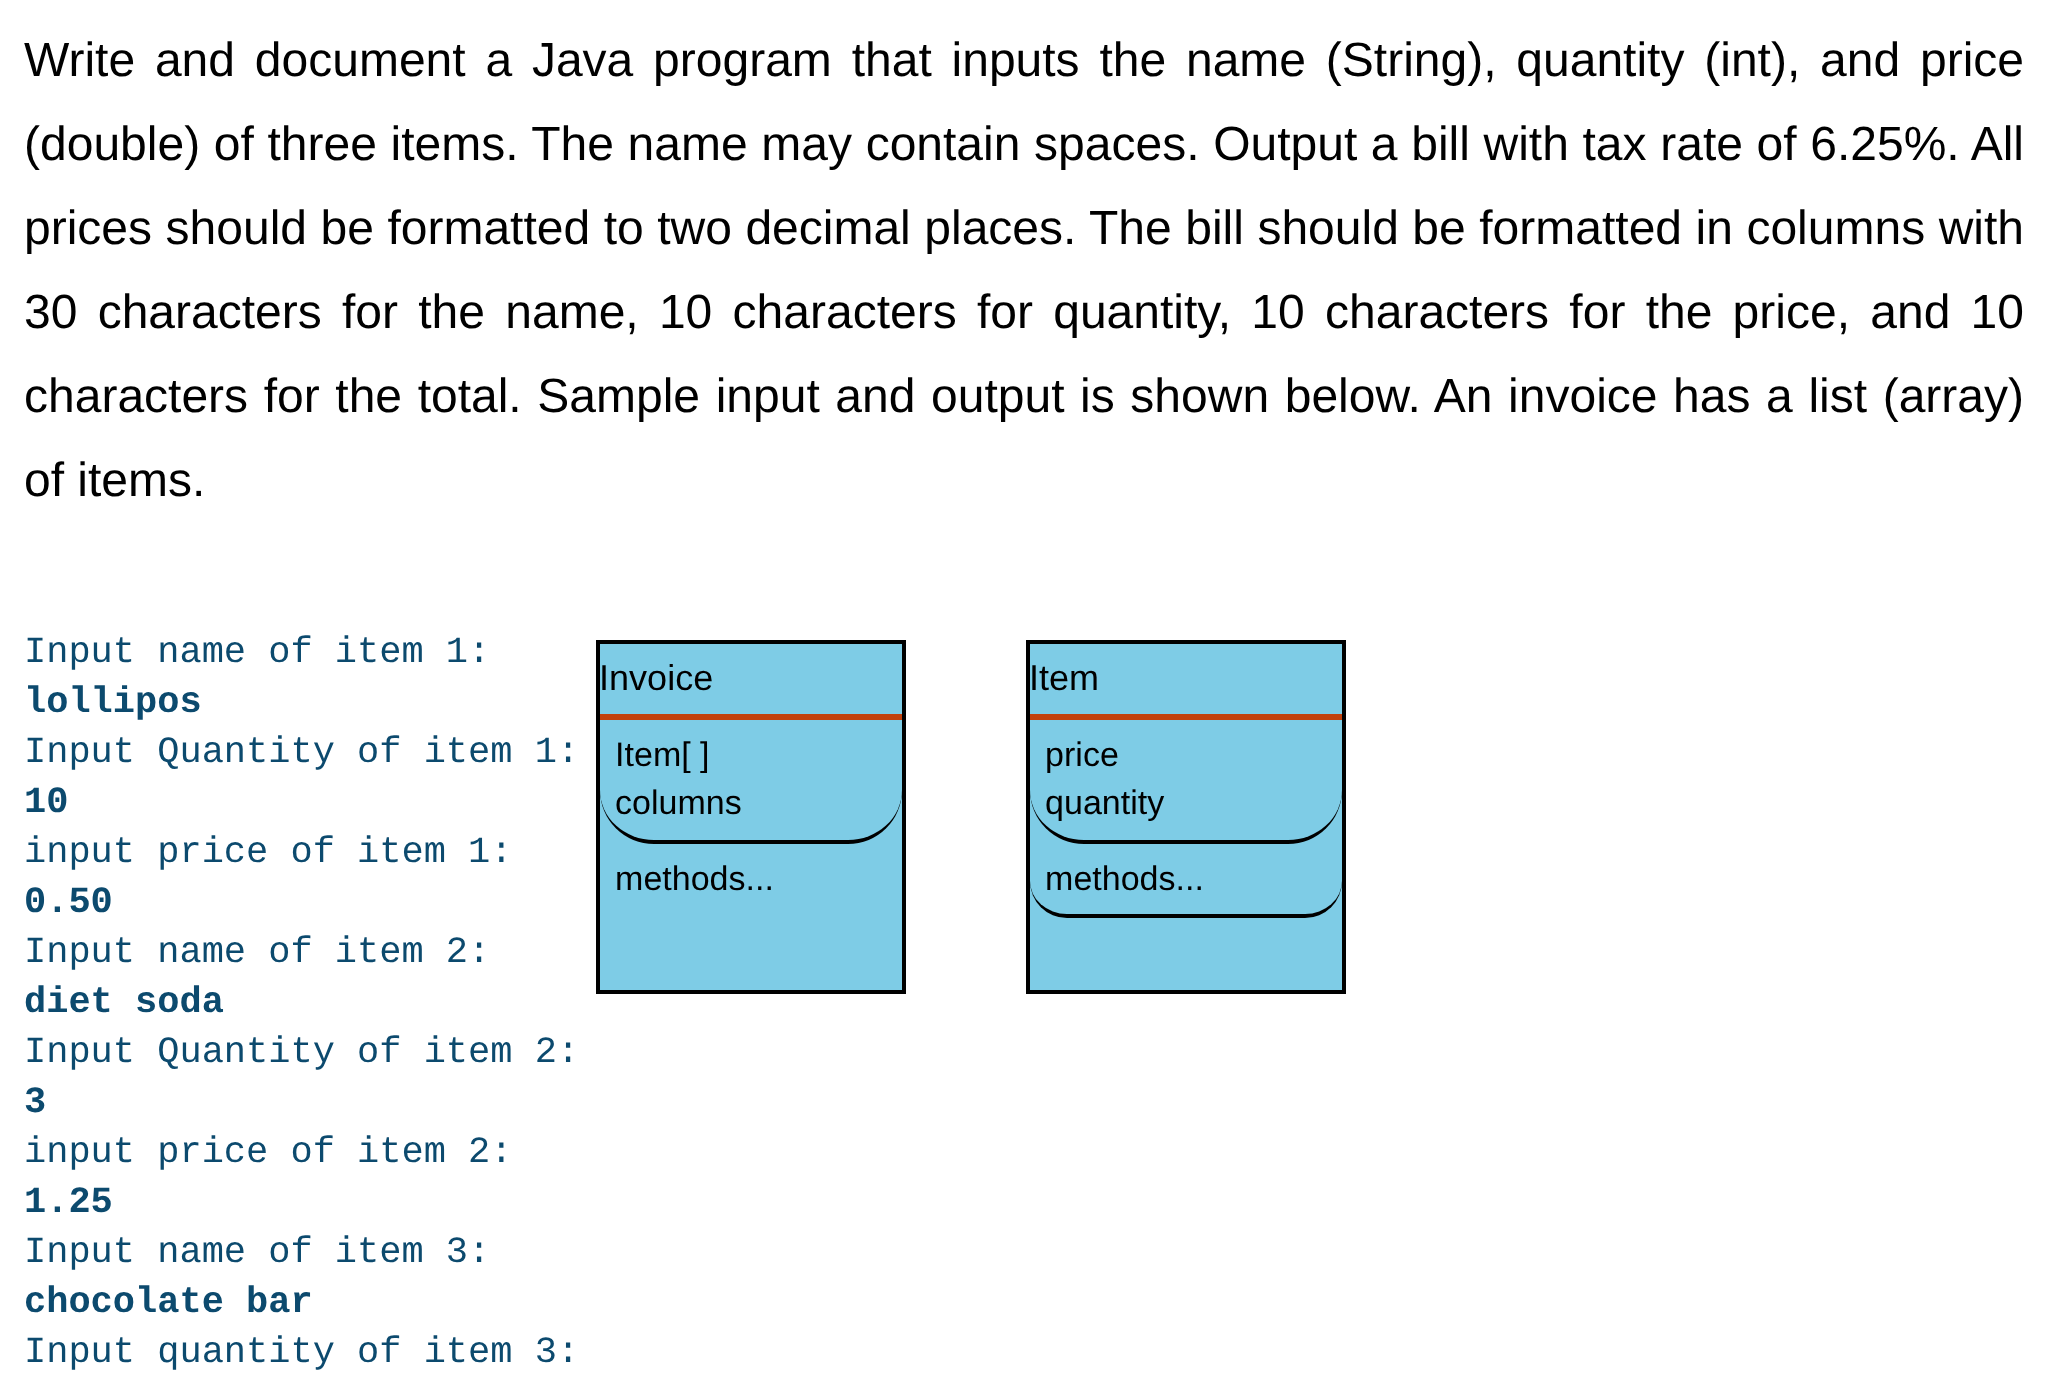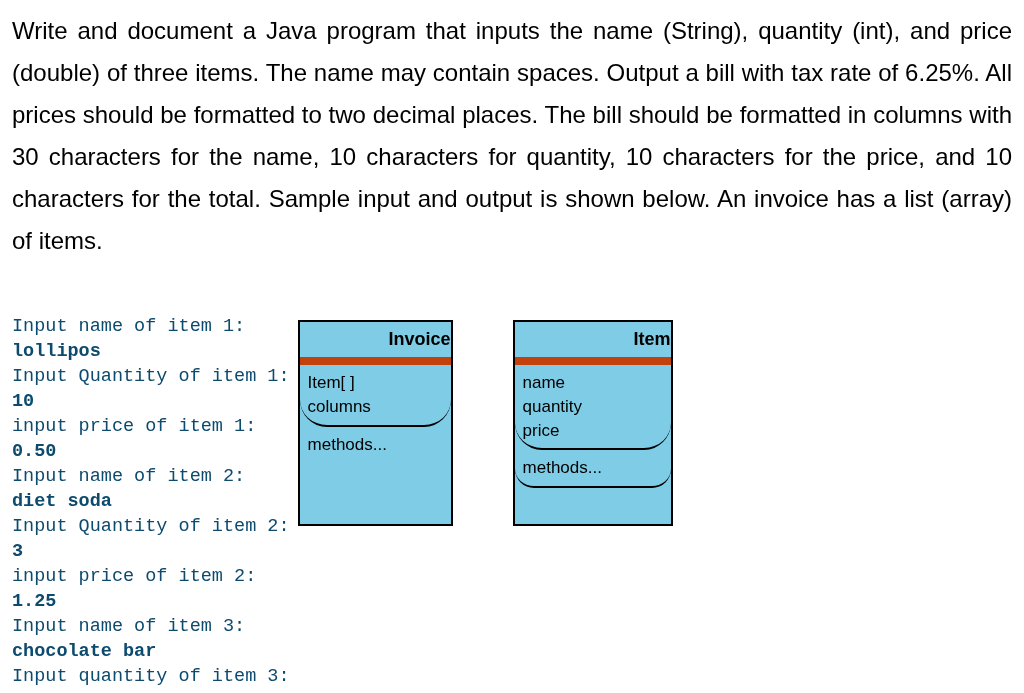--- a/index.html
+++ b/index.html
@@ -48,25 +48,25 @@
       background: #7ecce6;
       font-family: Arial, sans-serif;
     }
     .uml-box.invoice {
       width: 155px;
     }
     .uml-box.item {
       width: 160px;
     }
     .uml-header {
-      text-align: right;
-      font-weight: bold;
+      text-align: left;
+      font-weight: normal;
       font-size: 18px;
       padding: 7px 0;
-      border-bottom: 8px solid #c2410c;
+      border-bottom: 3px solid #c2410c;
     }
     .uml-section {
       padding: 6px 8px;
       font-size: 17px;
       line-height: 1.4;
       border-bottom: 2px solid #000;
       border-radius: 27px;
     }
     .uml-section.empty {
       height: 36px;
@@ -108,22 +108,21 @@
       <div class="uml-section">
         <div>Item[ ]</div>
         <div>columns</div>
       </div>
       <div class="uml-section">methods...</div>
     </div>
 
     <div class="uml-box item">
       <div class="uml-header">Item</div>
       <div class="uml-section">
-        <div>name</div>
+        <div>price</div>
         <div>quantity</div>
-        <div>price</div>
       </div>
       <div class="uml-section">methods...</div>
       <div class="uml-section empty"></div>
     </div>
   </div>
 
 </div>
 
 </body></html>

